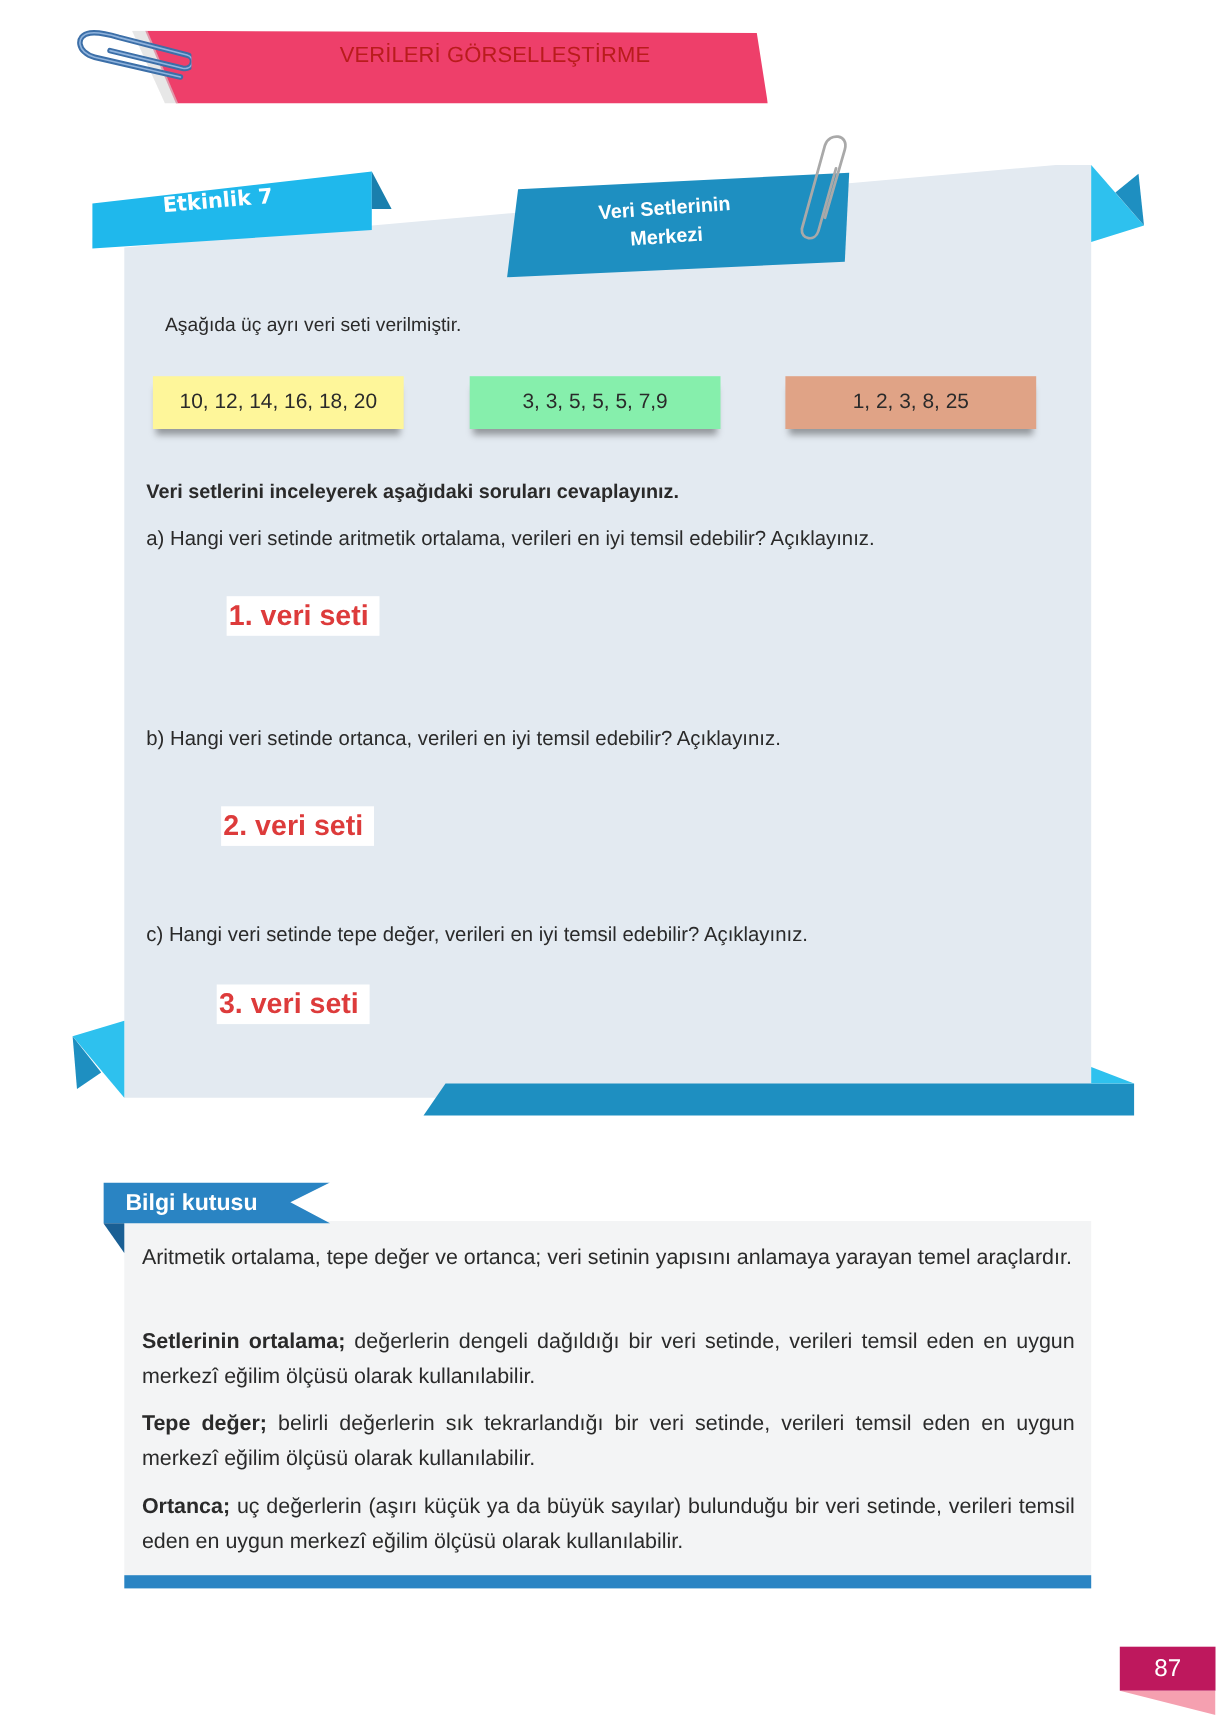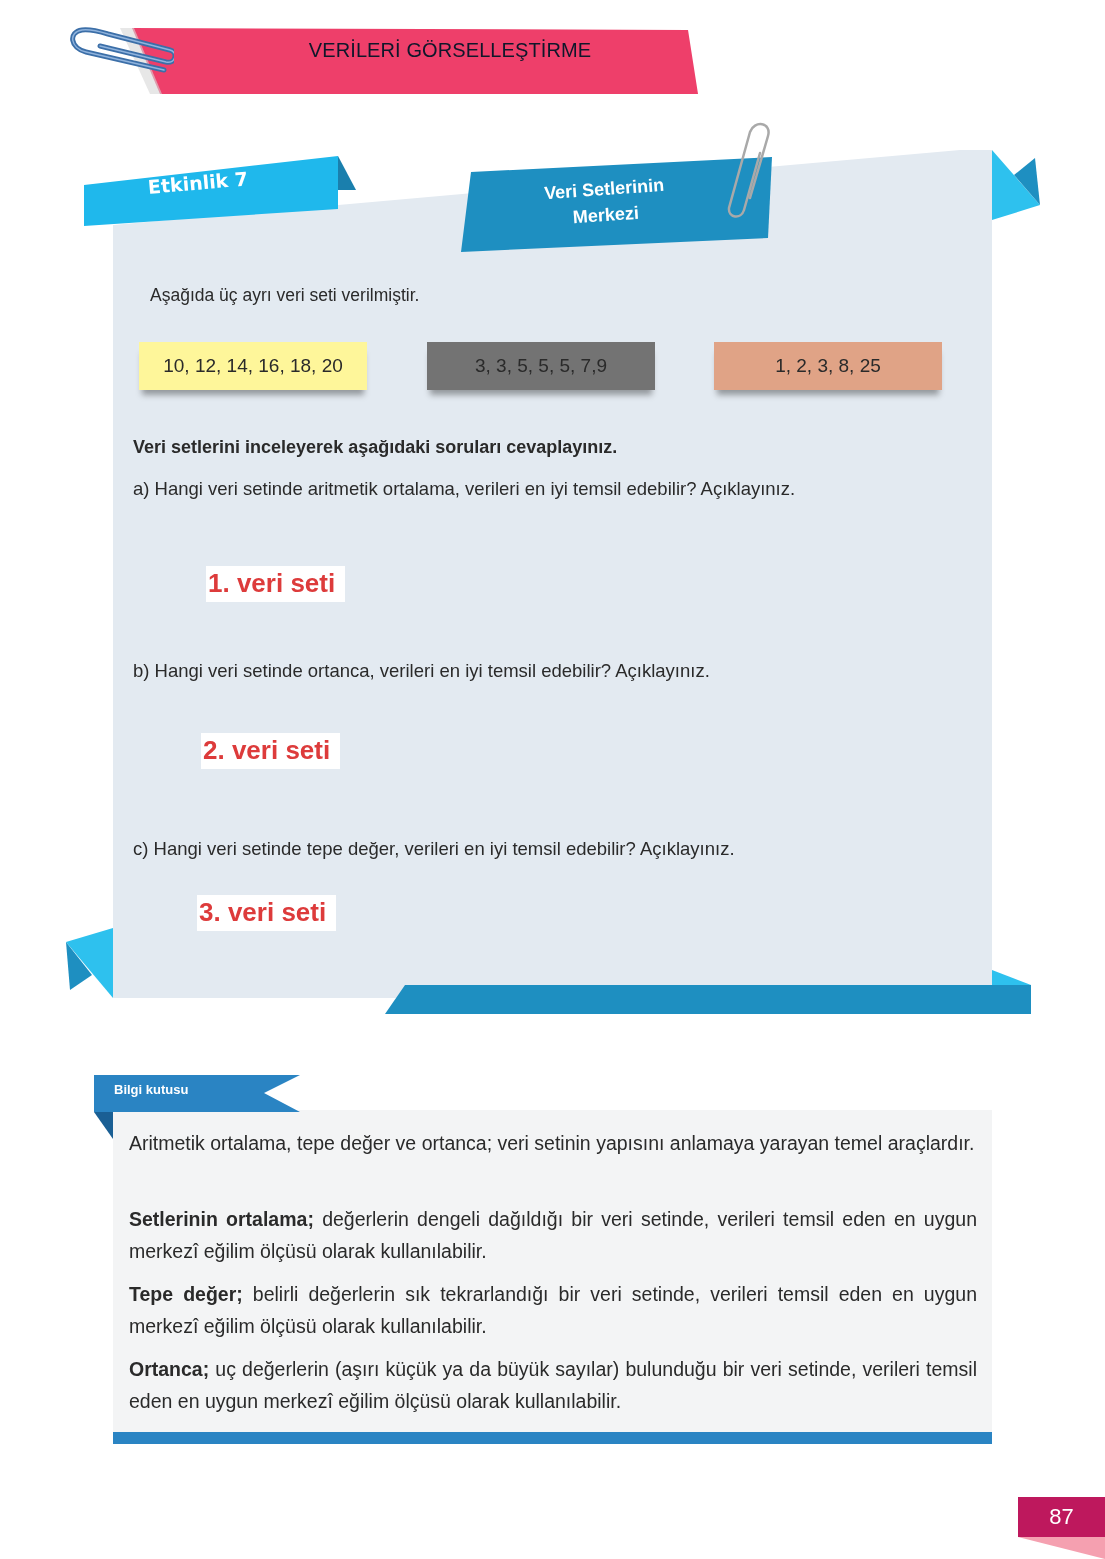--- a/index.html
+++ b/index.html
@@ -2,41 +2,41 @@
 <html><head>
 <meta charset="utf-8">
 <style>
   html, body { margin:0; padding:0; }
   body { width:1105px; height:1559px; position:relative; background:#ffffff; overflow:hidden;
          font-family:"Liberation Sans", sans-serif; color:#2a2a2a; }
   .abs { position:absolute; }
 
   
   .header-banner { left:120px; top:28px; width:578px; height:66px; }
-  .header-text { left:200px; top:33px; width:500px; text-align:center; color:#0f172a;
+  .header-text { left:200px; top:33px; width:500px; text-align:center; color:#b91c1c;
                  font-size:20px; line-height:34px; letter-spacing:0.1px; }
 
   
   .panel-bg { left:0; top:0; width:1105px; height:1030px; }
   .tag-etkinlik { left:148px; top:176px; color:#fff; font-weight:bold; font-size:19px;
                   transform:rotate(-5deg); transform-origin:left center; font-family:"DejaVu Sans", sans-serif; }
   .tag-title { left:520px; top:176px; width:170px; text-align:center; color:#fff; font-weight:bold;
                font-size:18px; line-height:26px; transform:rotate(-4deg); }
 
   .intro { left:133px; top:285px; font-size:17.5px;margin-left:17px; }
   .dataset { top:342px; height:48px; width:228px; display:flex; align-items:center; justify-content:center;
              font-size:19px; color:#2a2a2a; box-shadow:0 8px 6px -3px rgba(0,0,0,0.35); }
   .instruction { left:133px; top:437px; font-size:18px; font-weight:bold; }
   .question { left:133px; font-size:18.5px; }
   .answer { background:#ffffff; color:#dd3b3b; font-weight:bold; font-size:26px; padding:0 10px 0 2px; height:36px; line-height:34px; }
 
   
   .info-box { left:113px; top:1110px; width:879px; height:322px; background:#f3f4f5; }
   .info-bottom-bar { left:113px; top:1432px; width:879px; height:12px; background:#2a84c3; }
-  .info-tag-label { left:114px; top:1082px; color:#fff; font-weight:bold; font-size:13px; }
+  .info-tag-label { left:114px; top:1082px; color:#fff; font-weight:bold; font-size:21px; }
   .info-para { left:129px; width:848px; font-size:19.5px; line-height:32px; text-align:justify; color:#2a2a2a; }
   .info-para b { font-weight:bold; }
 
   .page-num { left:1018px; top:1497px; width:87px; height:40px; background:#be185d; color:#fff;
               font-size:22px; display:flex; align-items:center; justify-content:center; }
 </style>
 </head>
 <body>
 
 <svg class="abs header-banner" viewBox="0 0 578 66" preserveAspectRatio="none">
@@ -75,27 +75,27 @@
 
 <div class="abs tag-etkinlik">Etkinlik 7</div>
 <div class="abs tag-title">
   <div>Veri Setlerinin</div>
   <div>Merkezi</div>
 </div>
 
 <div class="abs intro">Aşağıda üç ayrı veri seti verilmiştir.</div>
 
 <div class="abs dataset" style="left:139px;background:#fef69a;">10, 12, 14, 16, 18, 20</div>
-<div class="abs dataset" style="left:427px;background:#737373;">3, 3, 5, 5, 5, 7,9</div>
+<div class="abs dataset" style="left:427px;background:#86efac;">3, 3, 5, 5, 5, 7,9</div>
 <div class="abs dataset" style="left:714px;background:#e0a386;">1, 2, 3, 8, 25</div>
 
 <div class="abs instruction">Veri setlerini inceleyerek aşağıdaki soruları cevaplayınız.</div>
 
 <div class="abs question" style="top:478px;">a) Hangi veri setinde aritmetik ortalama, verileri en iyi temsil edebilir? Açıklayınız.</div>
-<div class="abs answer" style="left:206px;top:542px;margin-top:24px;">1. veri seti</div>
+<div class="abs answer" style="left:206px;top:542px;">1. veri seti</div>
 
 <div class="abs question" style="top:660px;">b) Hangi veri setinde ortanca, verileri en iyi temsil edebilir? Açıklayınız.</div>
 <div class="abs answer" style="left:201px;top:733px;">2. veri seti</div>
 
 <div class="abs question" style="top:838px;">c) Hangi veri setinde tepe değer, verileri en iyi temsil edebilir? Açıklayınız.</div>
 <div class="abs answer" style="left:197px;top:895px;">3. veri seti</div>
 
 <div class="abs info-box"></div>
 <svg class="abs" style="left:94px;top:1075px;width:210px;height:64px;" viewBox="0 0 210 64">
   <polygon points="0,0 206,0 170,18 206,37 0,37" fill="#2a84c3"></polygon>

